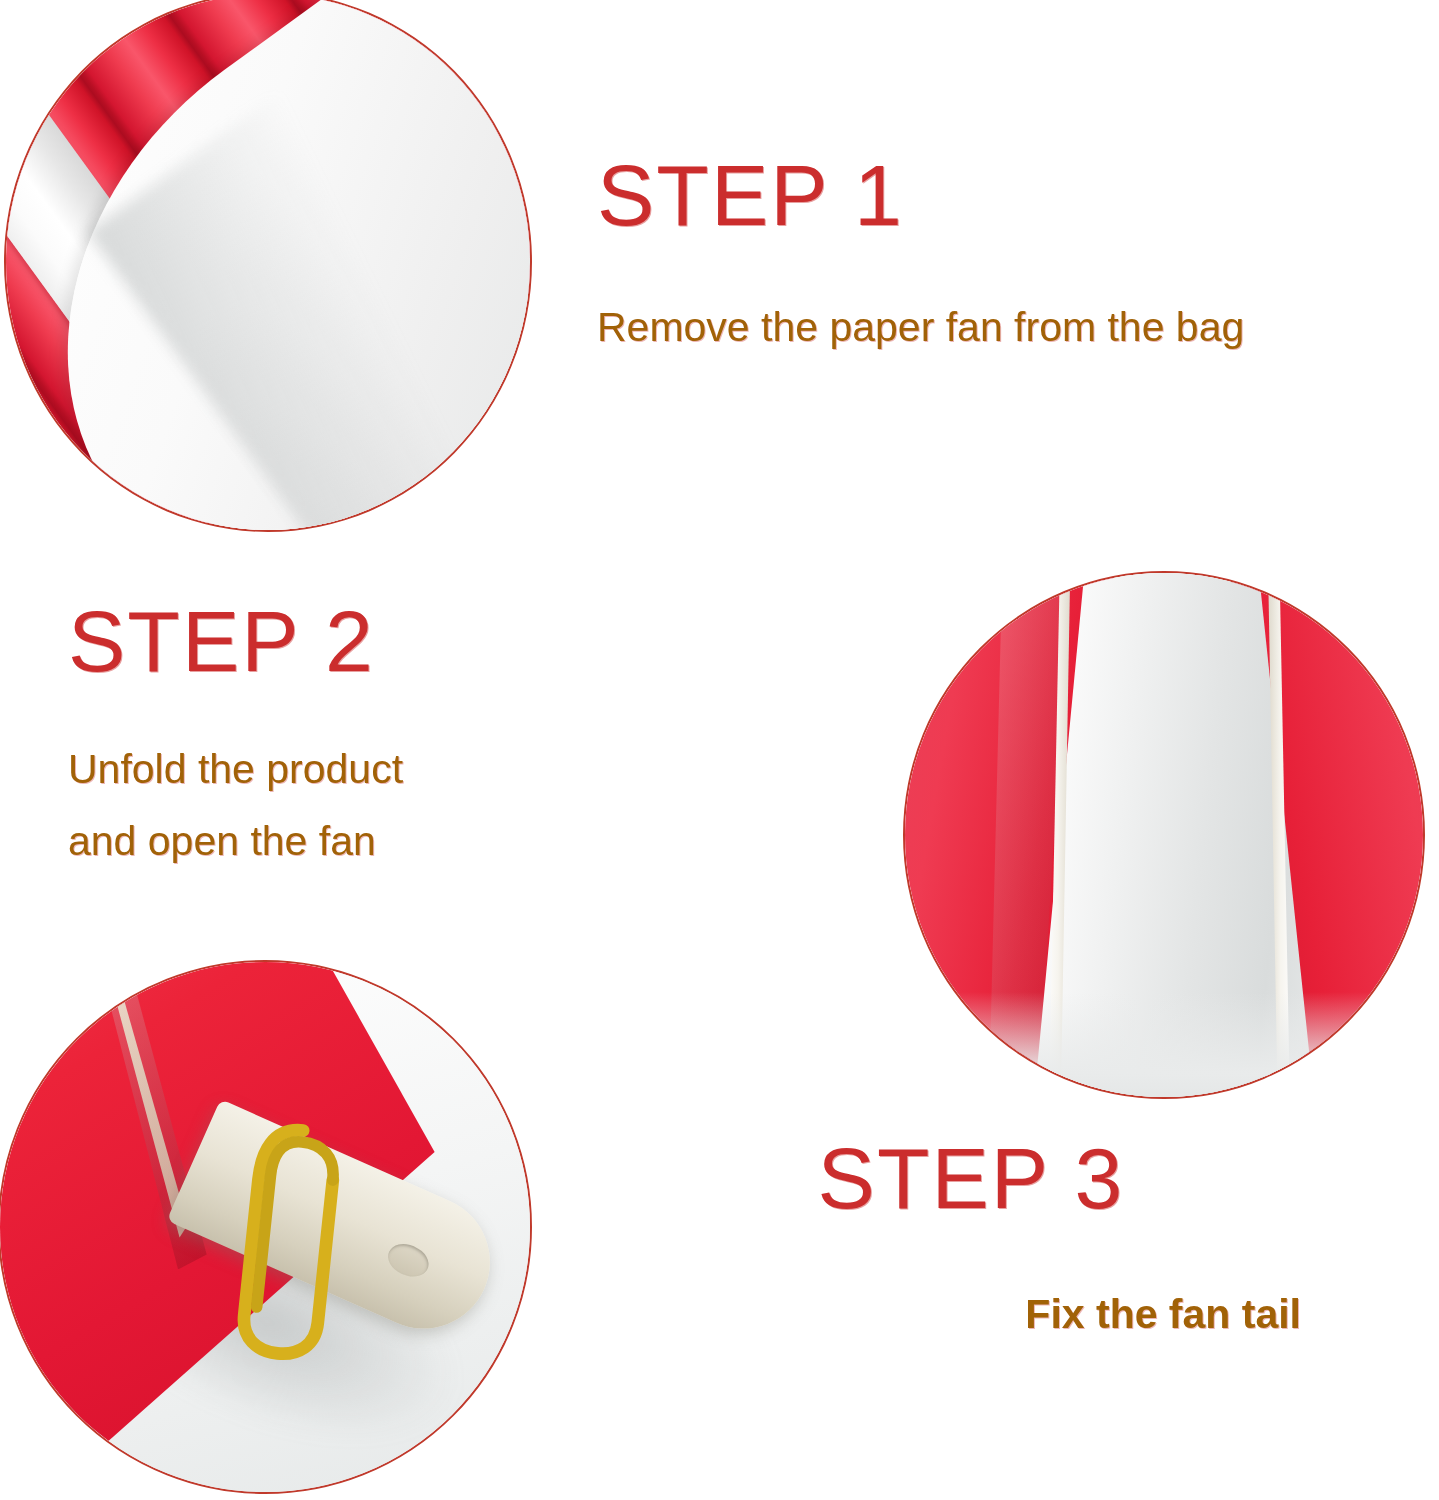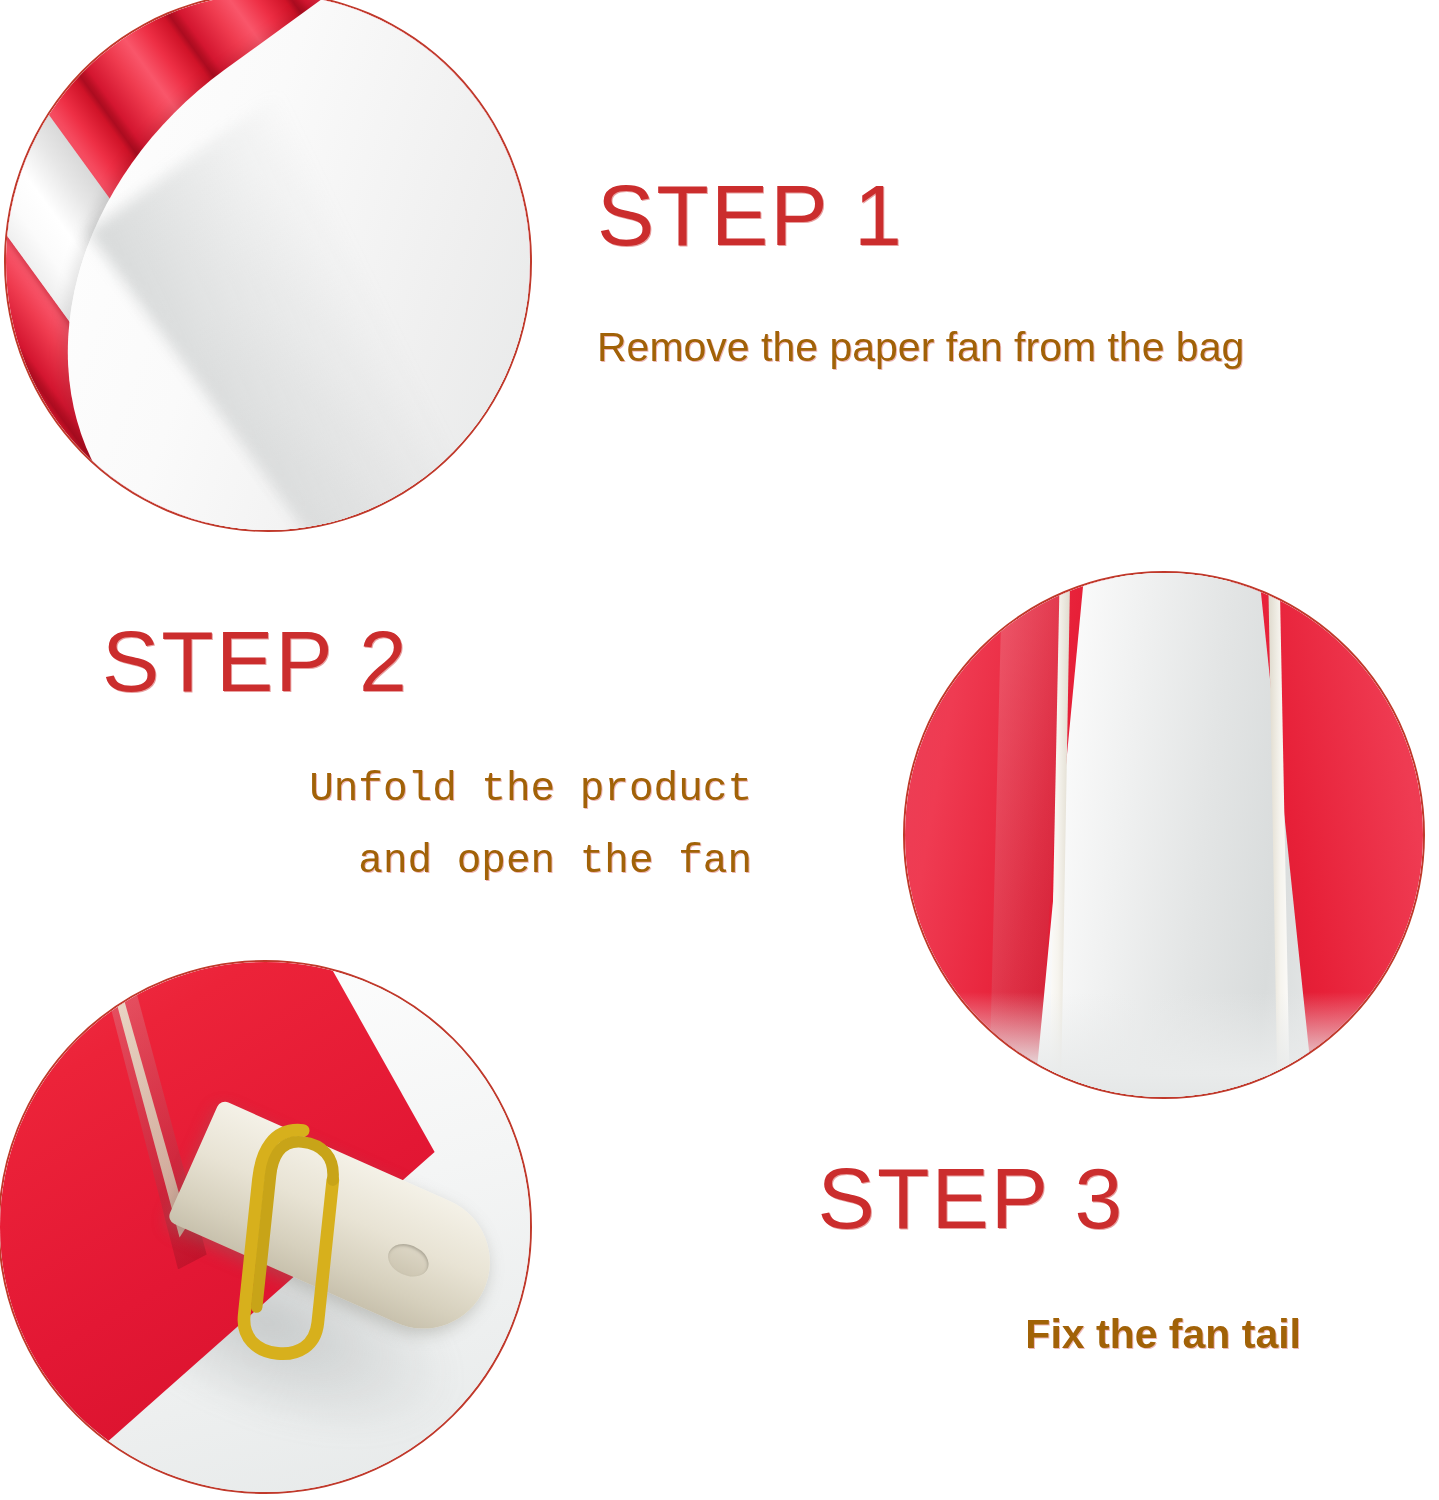--- a/index.html
+++ b/index.html
@@ -232,21 +232,21 @@
     left: 24%;
     top: 58%;
     width: 62%;
     height: 30%;
     transform: rotate(22deg);
     background: radial-gradient(ellipse at 40% 40%, rgba(140,145,145,0.40), rgba(255,255,255,0) 72%);
     filter: blur(10px);
   }
 
   
-  .step-block { position: absolute; margin-top: 20px; }
+  .step-block { position: absolute; }
   .step-title {
     color: #cb2d2d;
     font-size: 86px;
     line-height: 1;
     font-weight: 400;
     letter-spacing: 2px;
     white-space: nowrap;
     text-shadow: 1px 1px 0 rgba(203,45,45,0.45);
   }
   .step-line {
@@ -255,23 +255,23 @@
     line-height: 1.75;
     font-weight: 400;
     white-space: nowrap;
     text-shadow: 1px 1px 0 rgba(203,45,45,0.35);
   }
 
   #step1-block { left: 597px; top: 152px; }
   #step1-block .step-title { margin-bottom: 54px; }
   #step1-block .step-line { text-align: left; }
 
-  #step2-block { left: 102px; top: 598px; width: 650px; }
+  #step2-block { left: 68px; top: 598px; width: 650px; }
   #step2-block .step-title { text-align: left; margin-bottom: 50px; }
-  #step2-block .step-line { text-align: right; font-family: Liberation Mono, monospace; }
+  #step2-block .step-line { text-align: left; }
 
   #step3-block { left: 641px; top: 1135px; width: 660px; }
   #step3-block .step-title { text-align: center; margin-bottom: 58px; }
   #step3-block .step-line { text-align: right; font-weight: bold; }
 </style>
 </head>
 <body>
 
 <div id="page">
 

